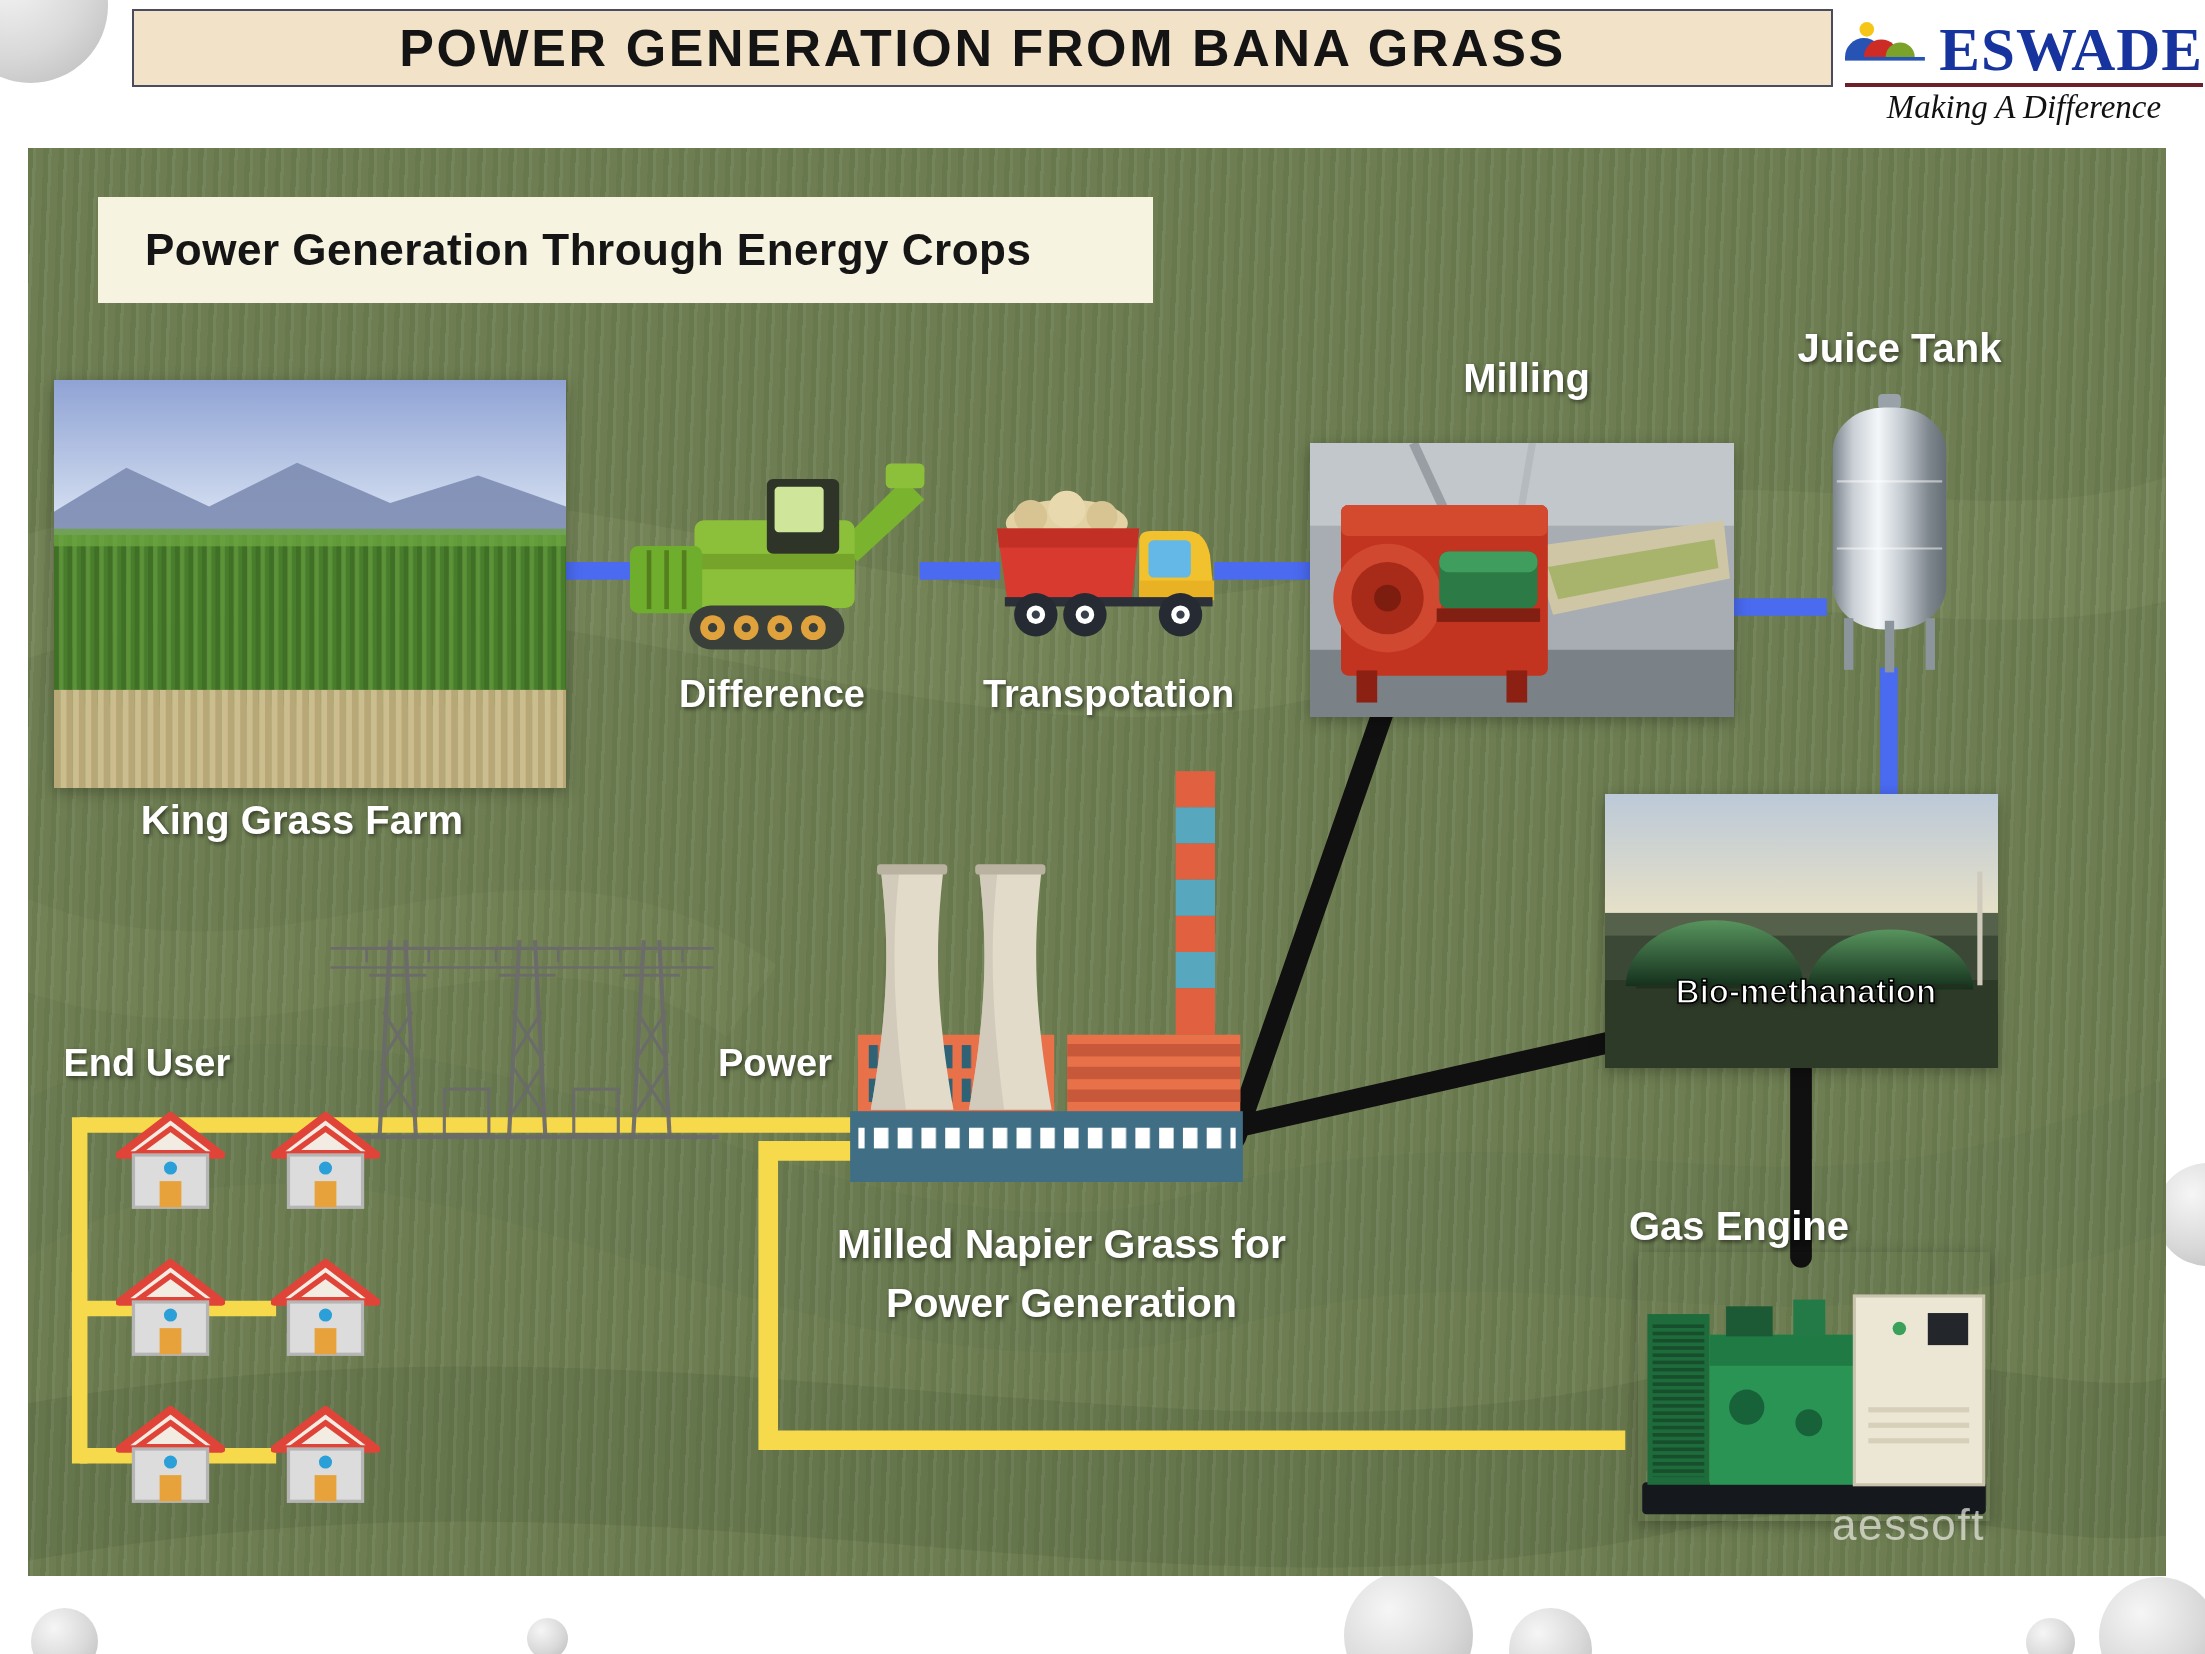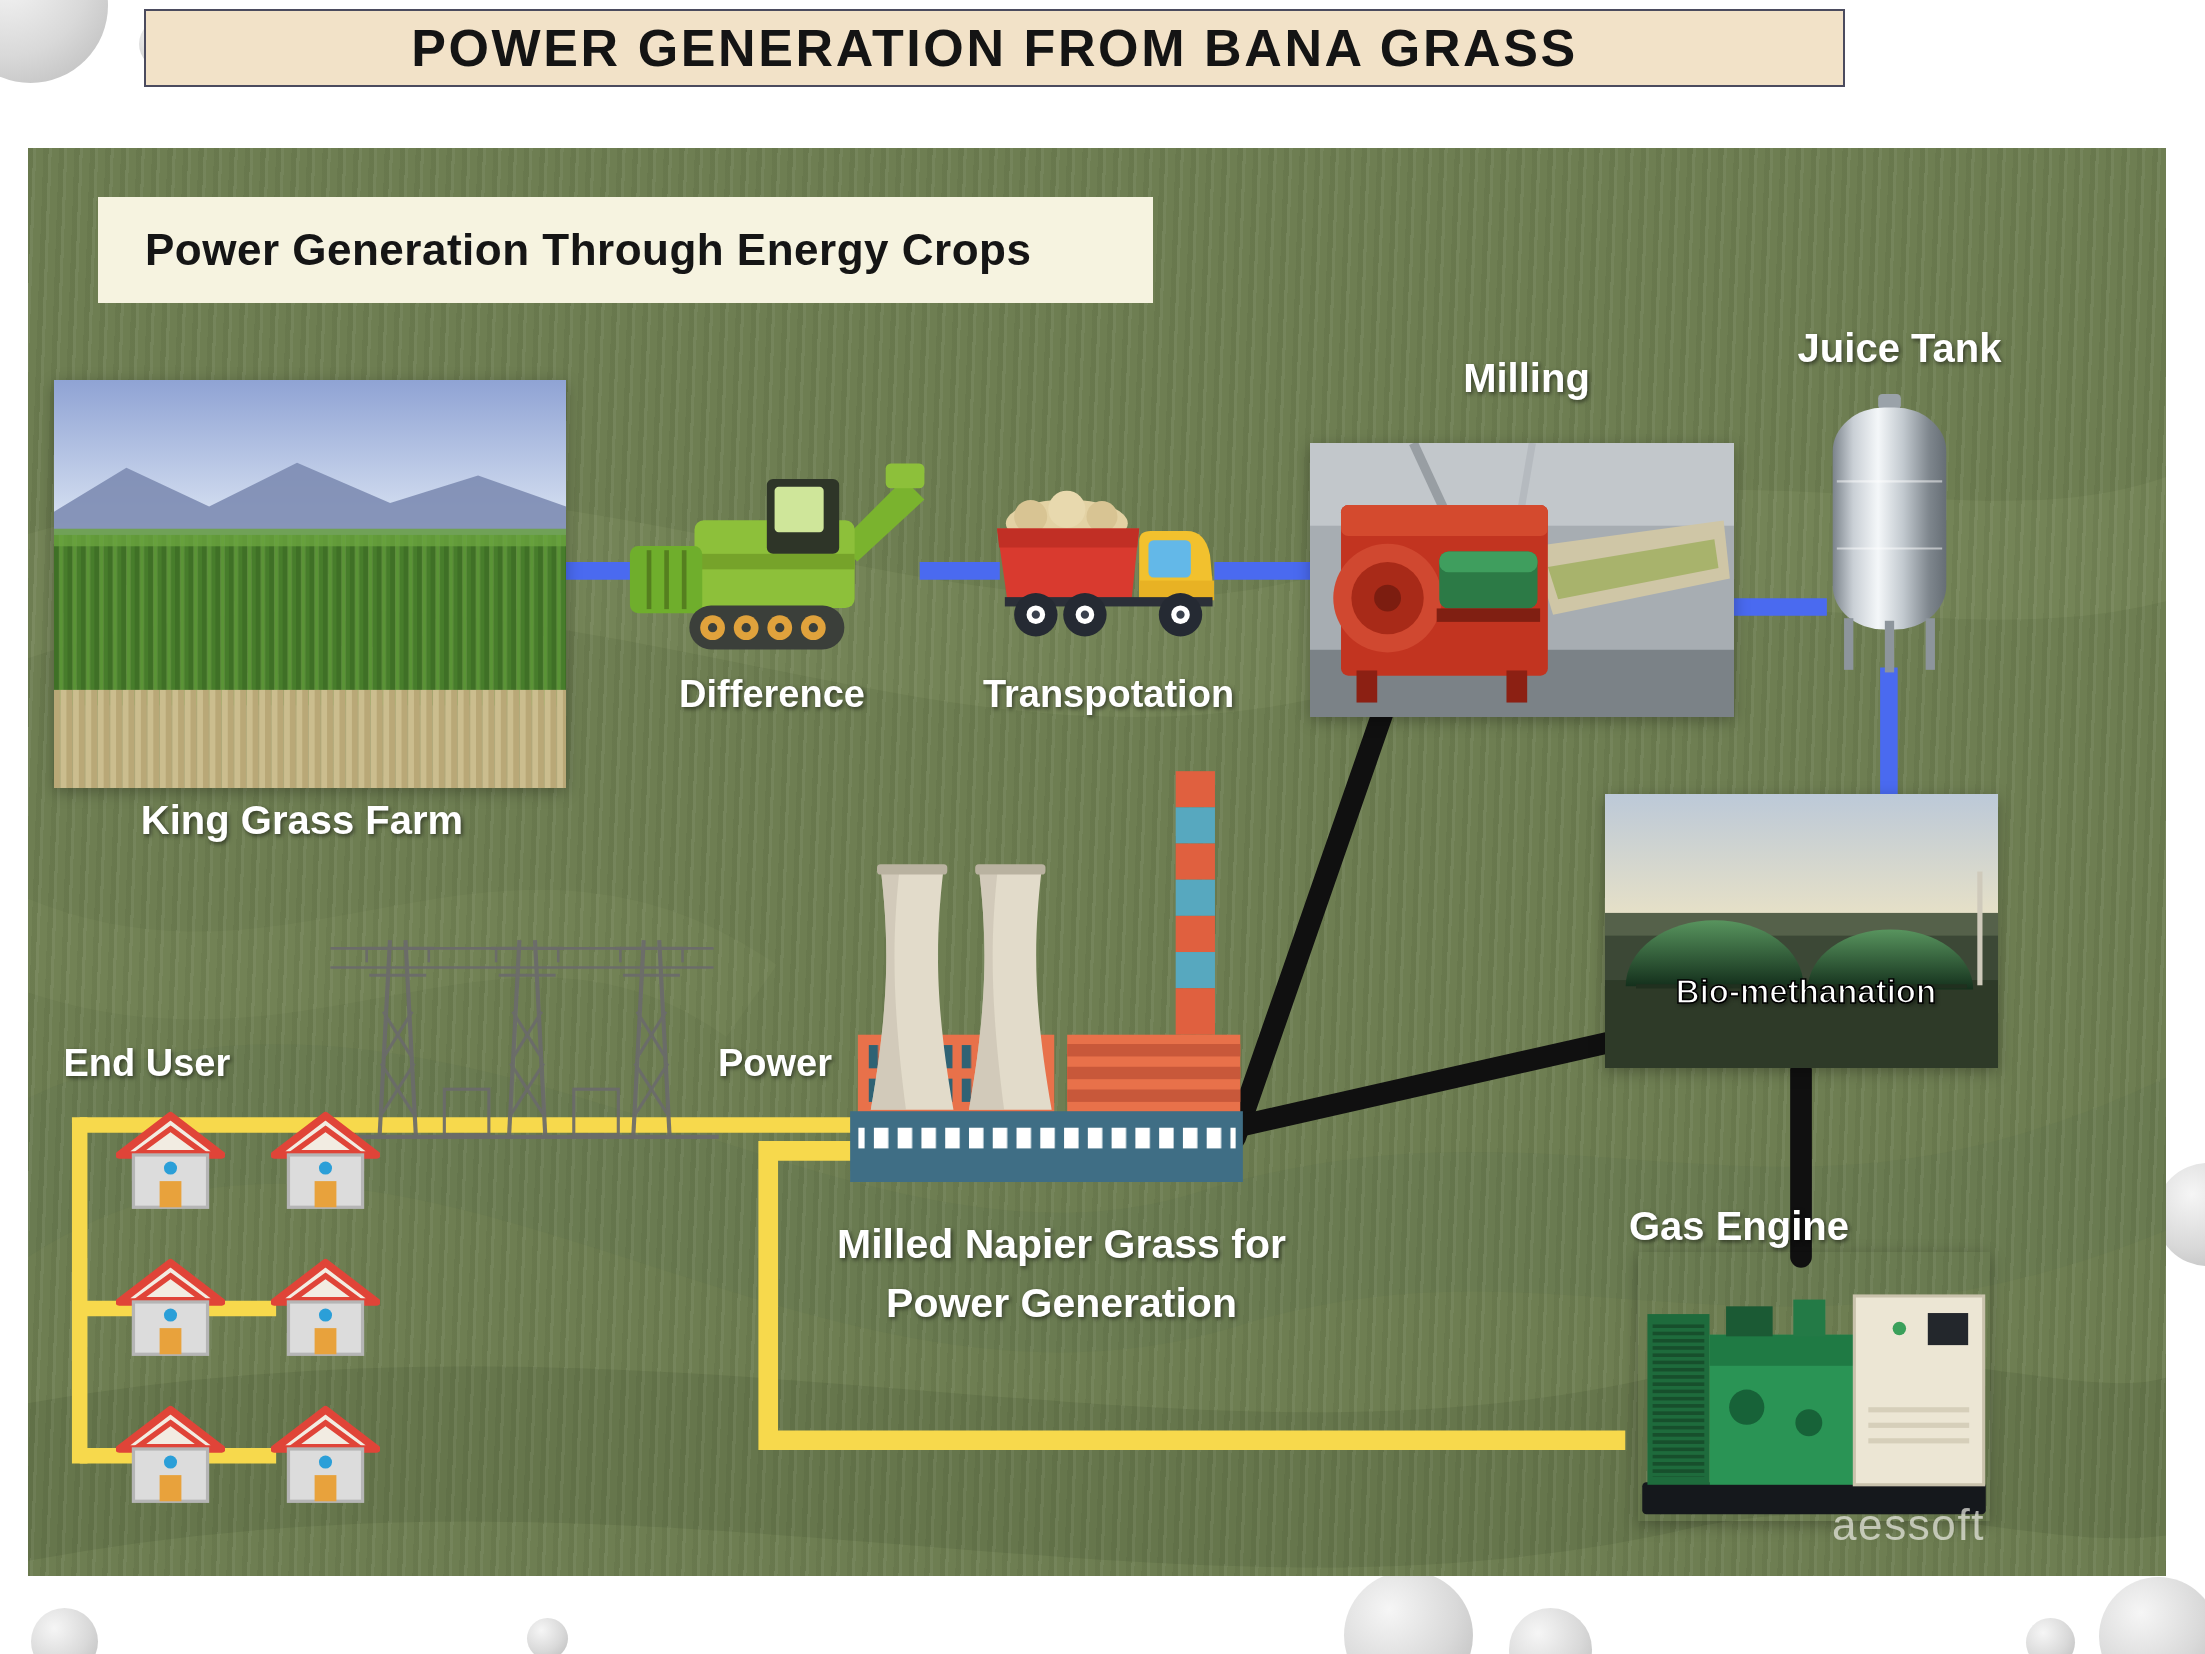--- a/index.html
+++ b/index.html
@@ -7,21 +7,21 @@
           font-family:"Liberation Sans", sans-serif;}
 
   
   .bubble{position:absolute;border-radius:50%;
           background:radial-gradient(circle at 35% 30%, #f4f4f4 0%, #d2d2d2 55%, #ababab 100%);
           opacity:.85;}
 
   
   #title-bar{position:absolute;left:132px;top:9.3px;width:1701px;height:78px;
              background:#f2e2c8;border:2.6px solid #4b4b5e;box-sizing:border-box;
-             display:flex;align-items:center;justify-content:center;z-index:10;margin-left:12px;}
+             display:flex;align-items:center;justify-content:center;z-index:10;}
   #title-bar .t{font-size:52px;font-weight:bold;letter-spacing:2.6px;color:#141414;}
 
   #logo{position:absolute;left:1845px;top:2.1px;width:358px;z-index:10;}
   #logo .row{display:flex;align-items:flex-end;justify-content:flex-end;gap:7.2px;}
   #logo .hills{width:129px;height:78px;}
   #logo .name{font-family:"Liberation Serif", serif;font-weight:bold;font-size:61px;
               color:#16339e;line-height:1;letter-spacing:1px;}
   #logo .rule{height:3.6px;background:#6e1f28;margin:3.1px 0 2.1px 0;}
   #logo .tag{font-family:"Liberation Serif", serif;font-style:italic;font-size:33px;
              color:#111;text-align:center;}
@@ -67,20 +67,34 @@
   <div class="bubble" style="left:2156px;top:1163px;width:103px;height:103px;"></div>
   <div class="bubble" style="left:2099px;top:1577px;width:119px;height:119px;"></div>
   <div class="bubble" style="left:2026px;top:1618px;width:49px;height:49px;"></div>
   <div class="bubble" style="left:527px;top:1618px;width:41px;height:41px;"></div>
   <div class="bubble" style="left:31px;top:1608px;width:67px;height:67px;"></div>
 
   <div id="title-bar">
     <span class="t">POWER GENERATION FROM BANA GRASS</span>
   </div>
 
+  <div id="logo">
+    <div class="row">
+      <svg class="hills" viewBox="0 0 120 60">
+        <circle cx="30" cy="14" r="10" fill="#f5c518"></circle>
+        <path d="M0 52 A26 26 0 0 1 52 52 Z" fill="#2753b5"></path>
+        <path d="M26 52 A24 24 0 0 1 74 52 Z" fill="#cc2b26"></path>
+        <path d="M56 52 A20 20 0 0 1 96 52 Z" fill="#7ba32a"></path>
+        <rect y="52" width="110" height="5" fill="#2753b5"></rect>
+      </svg>
+      <span class="name">ESWADE</span>
+    </div>
+    <div class="rule"></div>
+    <div class="tag">Making A Difference</div>
+  </div>
 
   <div id="slide">
 
     <svg id="waves" viewBox="0 0 4136 2762" preserveAspectRatio="none">
       <path d="M-100 900 C1000 500 1800 1250 2700 880 C3300 640 3800 920 4236 720" fill="none" stroke="#7c8c5e" stroke-width="230" opacity="0.45"></path>
       <path d="M-100 2050 C700 1500 1500 2400 2300 2150 C3000 1930 3400 2320 4236 1900" fill="none" stroke="#667750" stroke-width="270" opacity="0.5"></path>
       <path d="M-100 2600 C1200 2330 2200 2760 3200 2520 C3700 2420 4000 2620 4236 2500" fill="none" stroke="#5d6d45" stroke-width="300" opacity="0.5"></path>
       <path d="M-100 1500 C500 1800 900 1300 1400 1650" fill="none" stroke="#7a8a5c" stroke-width="170" opacity="0.35"></path>
     </svg>
     <div id="texture"></div>

